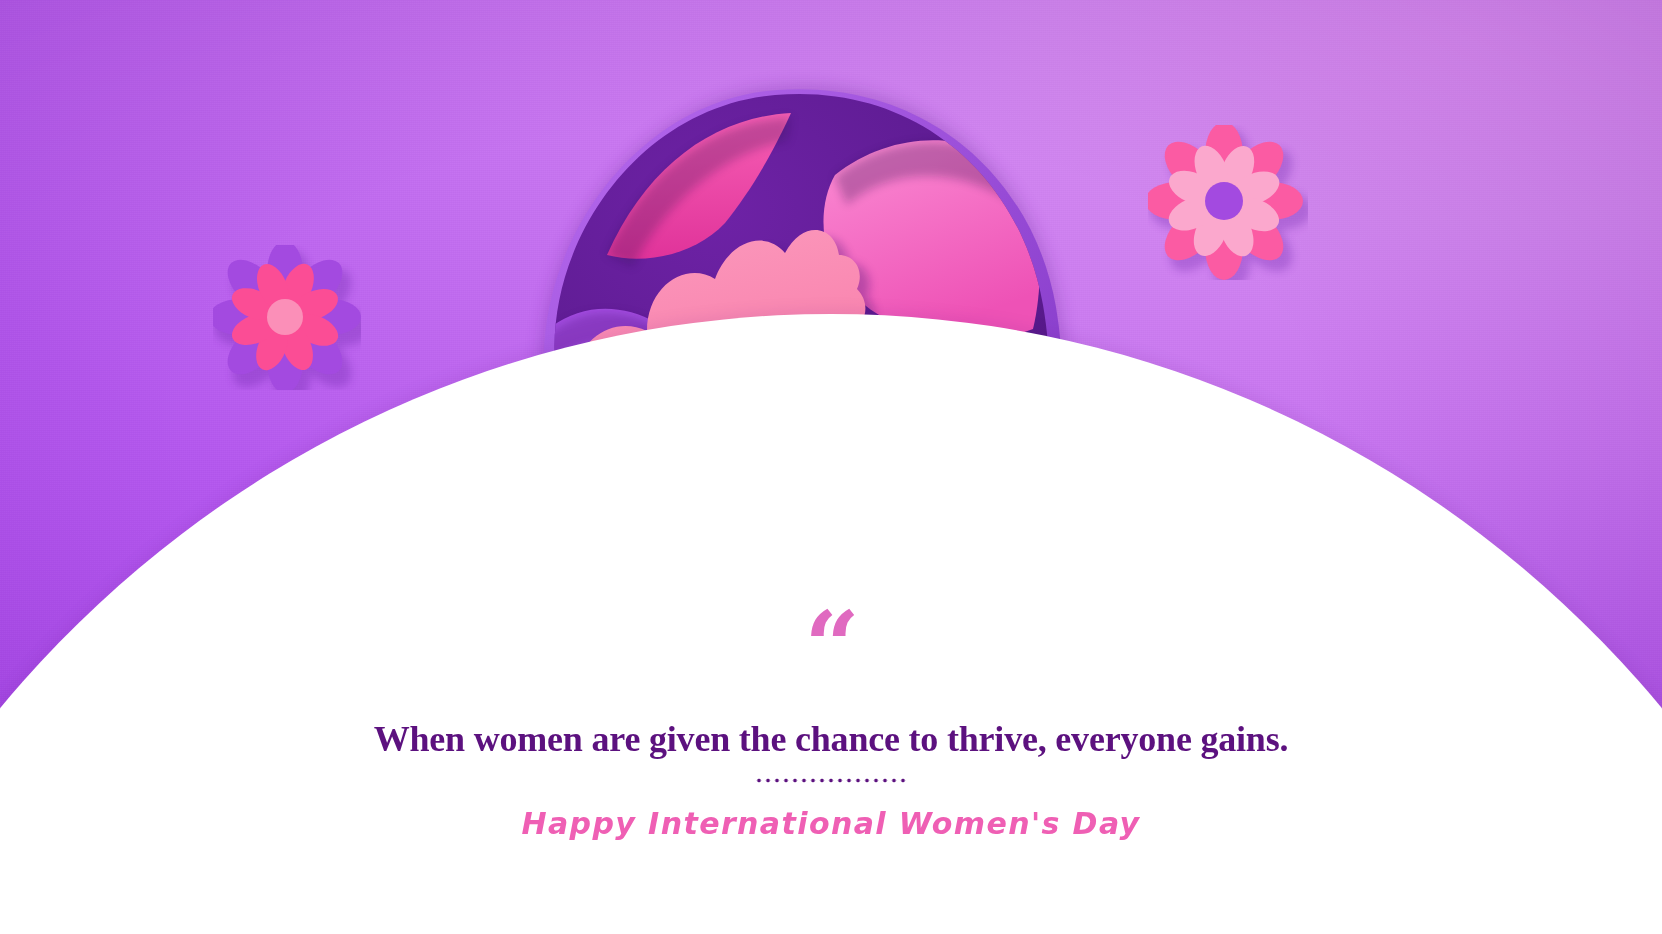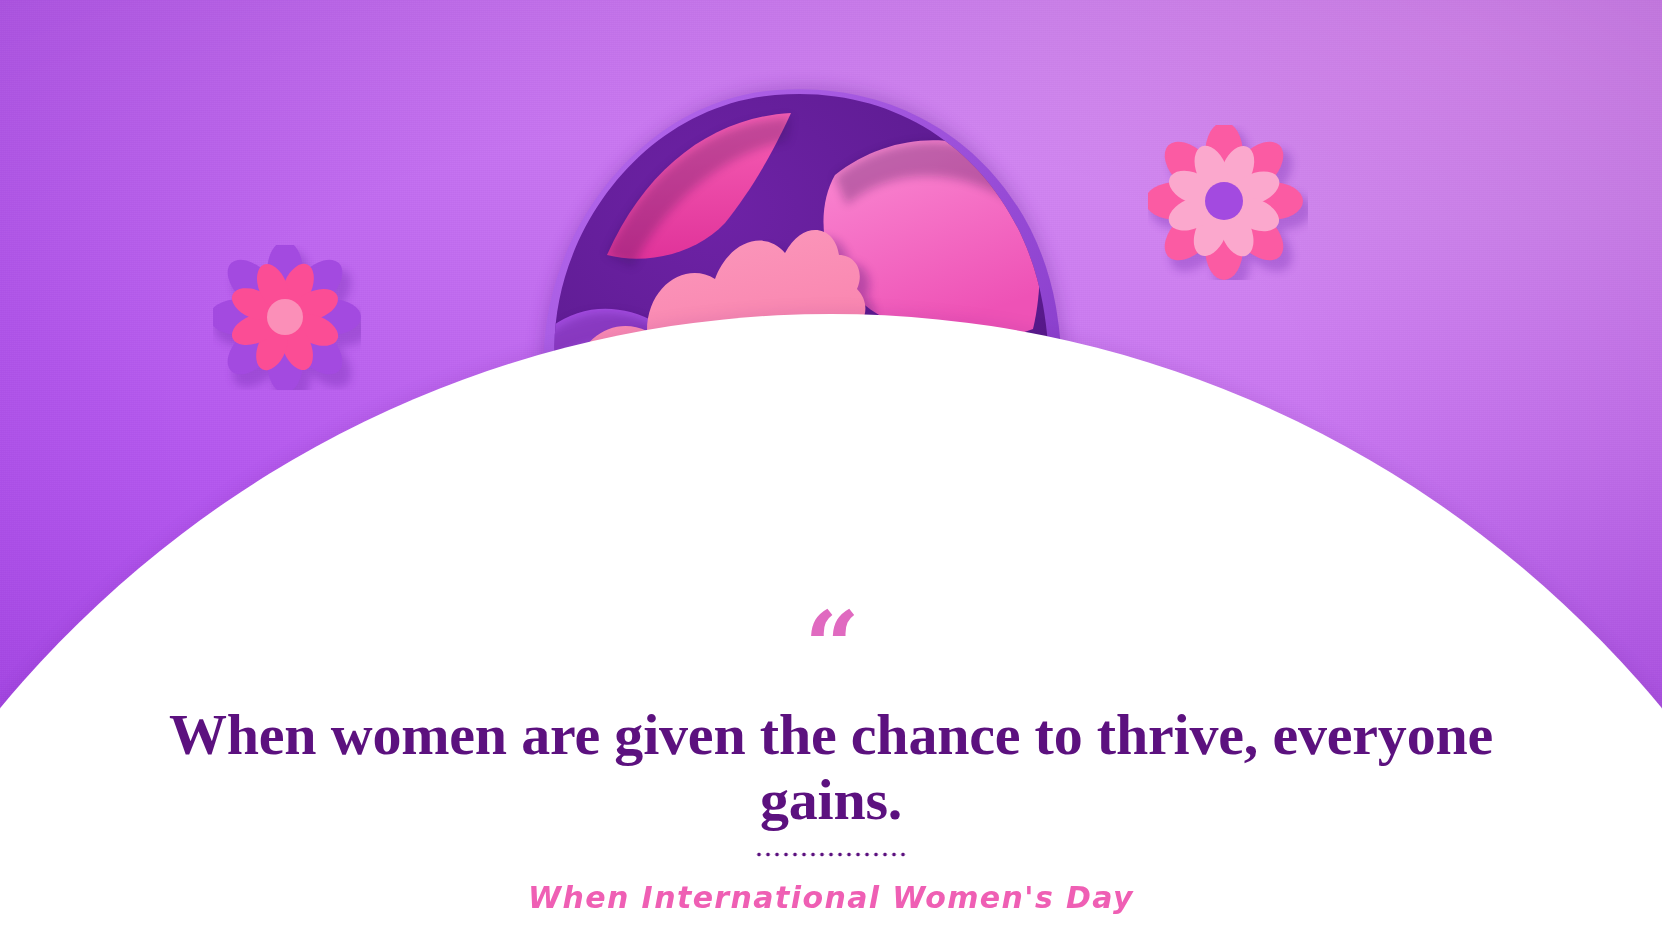--- a/index.html
+++ b/index.html
@@ -75,24 +75,24 @@
   .quote-mark {
     font-family:"DejaVu Serif", serif;
     font-size:96px;
     font-weight:700;
     line-height:.72;
     color:#e06ac0;
     letter-spacing:-2px;
     user-select:none;
   }
   .quote-text {
-    margin-top:22px;
+    margin-top:38px;
     font-family:"Liberation Serif", "DejaVu Serif", serif;
     font-weight:700;
-    font-size:58px;
+    font-size:36px;
     line-height:1.12;
     letter-spacing:-.2px;
     color:#5c117f;
     padding:0 120px;
   }
   .dot-divider {
     margin:18px auto 0;
     width:150px; height:7px;
     background-image:radial-gradient(circle, #5c117f 0 1.8px, rgba(0,0,0,0) 2.1px);
     background-size:9px 7px;
@@ -387,16 +387,16 @@
     </svg>
   </div>
 
   <div class="quote-bubble"></div>
   <div class="wave"></div>
 
   <div class="text-block">
     <div class="quote-mark">“</div>
     <div class="quote-text">When women are given the chance to thrive, everyone gains.</div>
     <div class="dot-divider"></div>
-    <div class="tagline">When International Women's Day</div>
+    <div class="tagline">Happy International Women's Day</div>
   </div>
 
 </div>
 
 </body></html>

